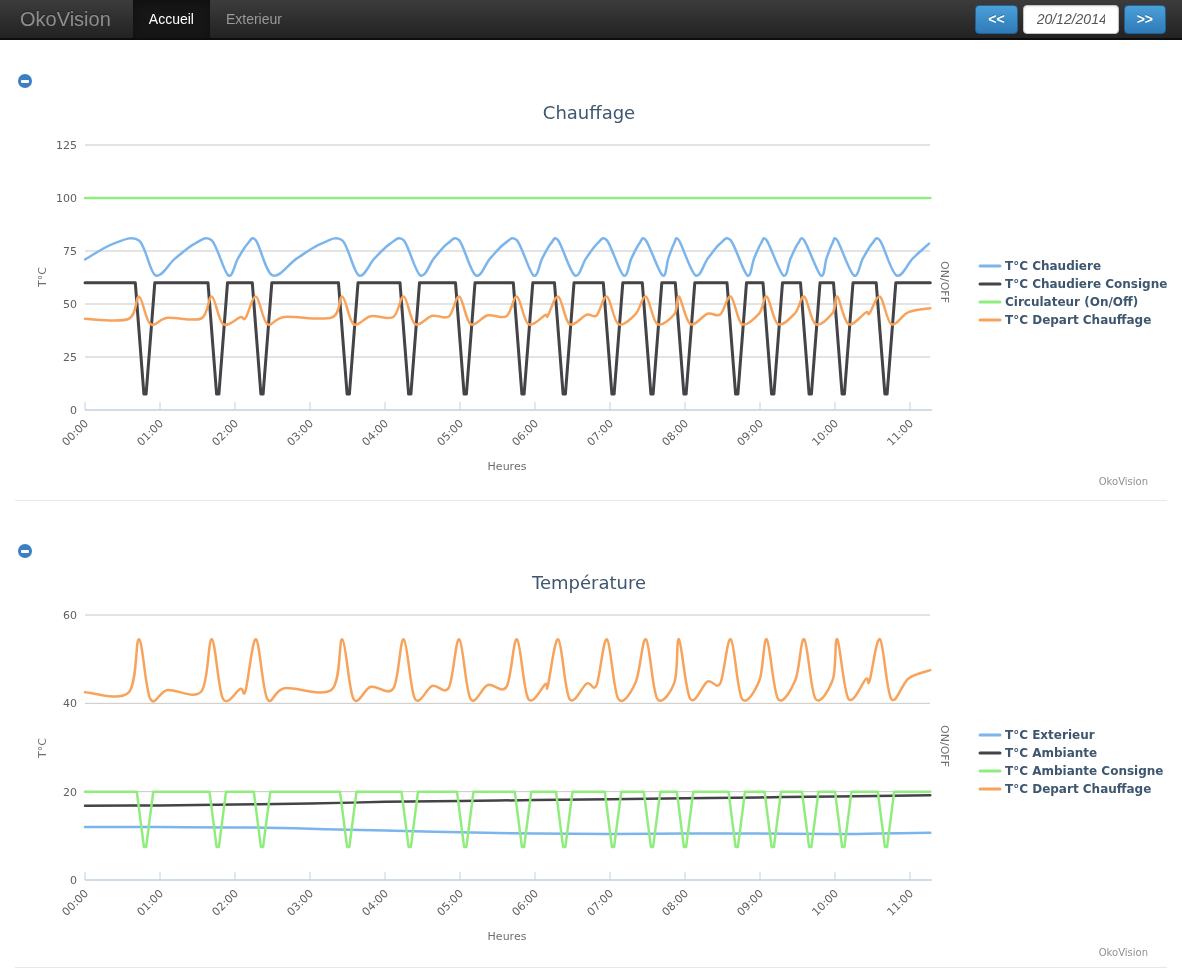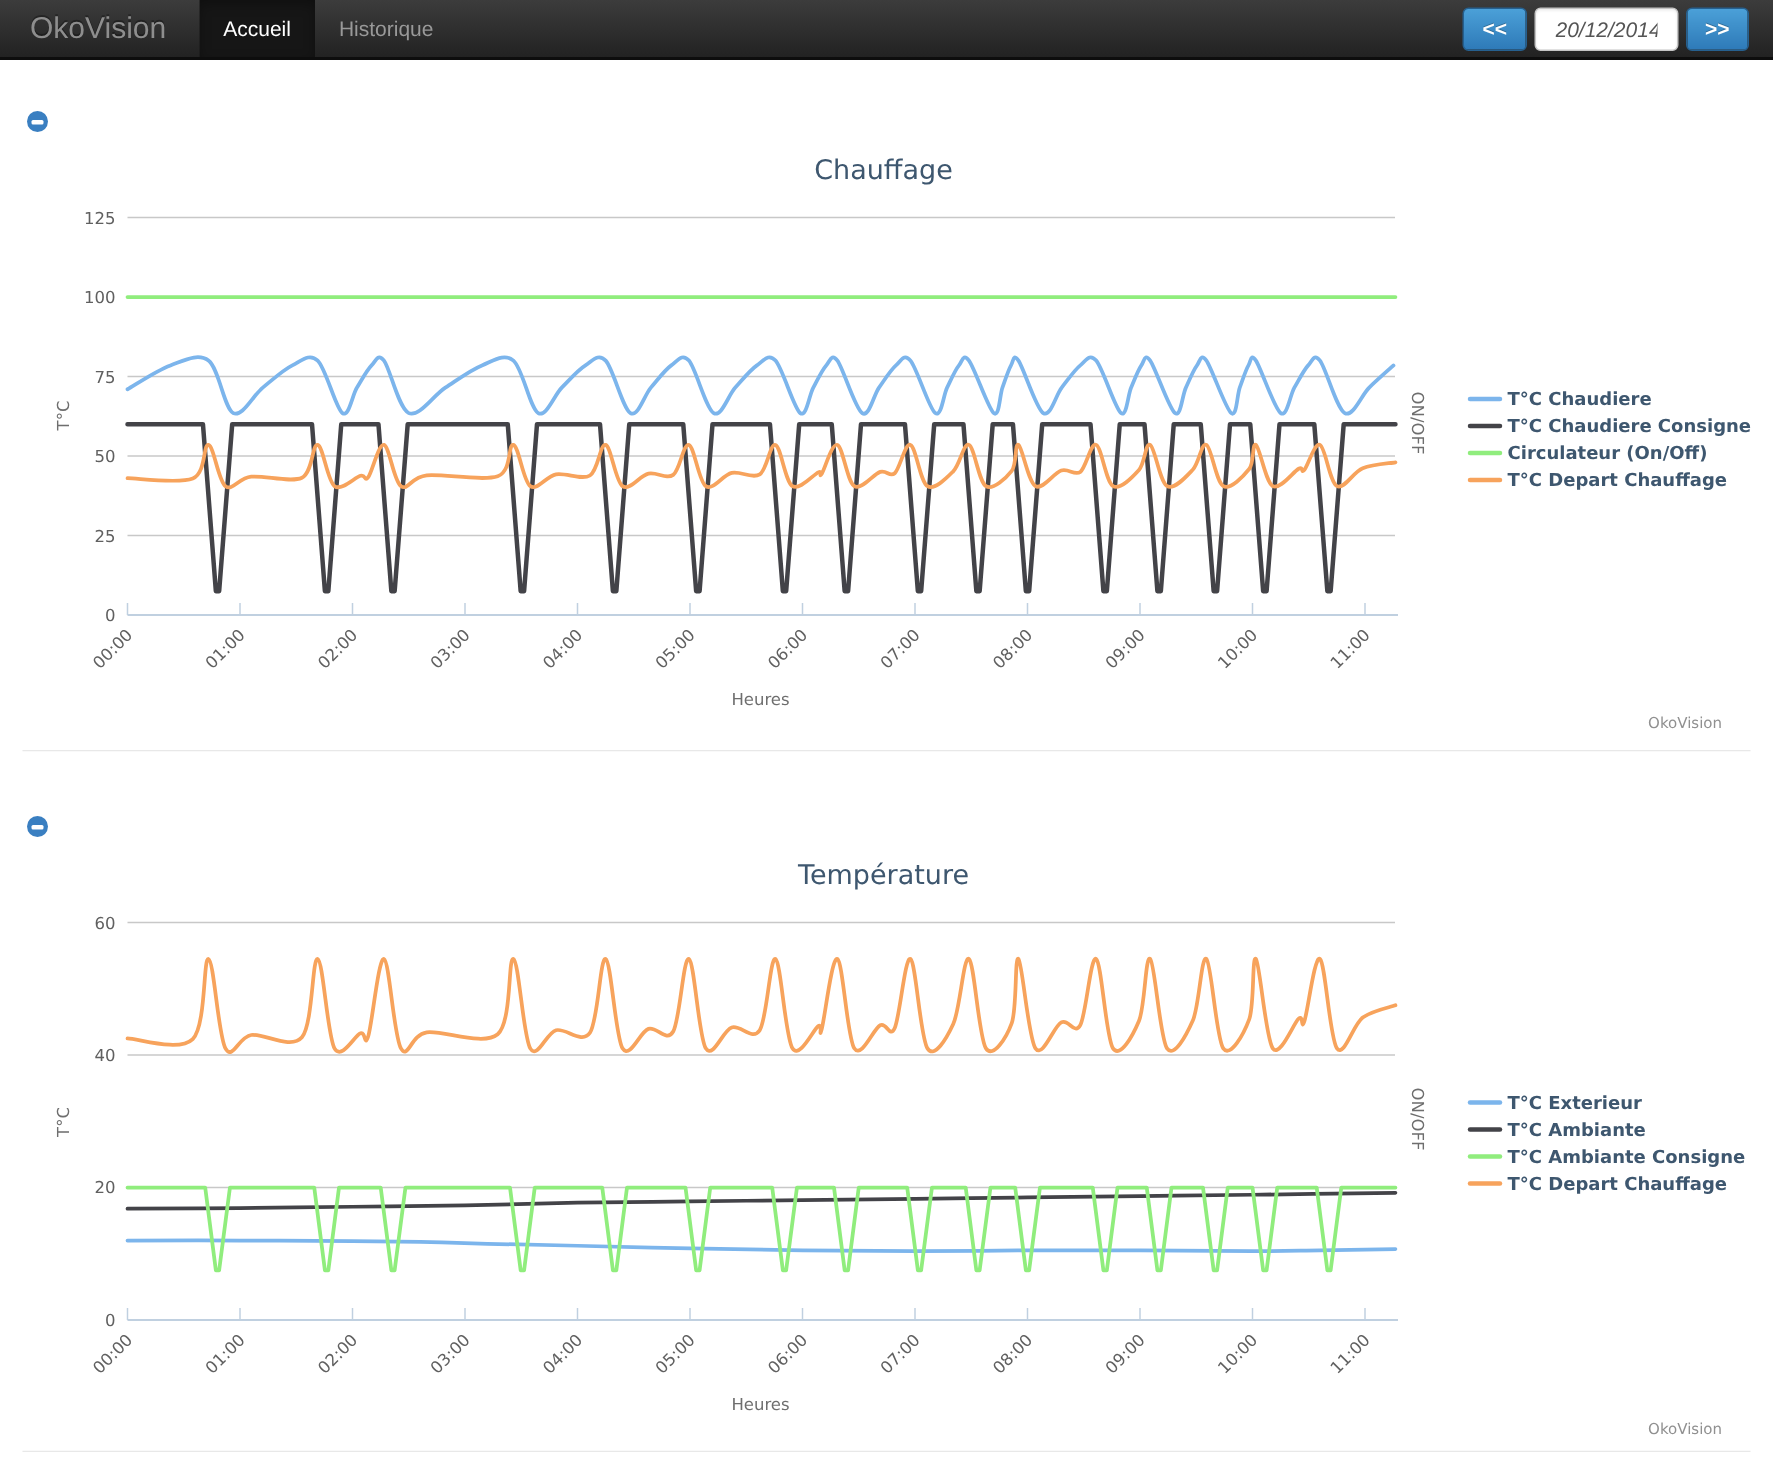--- a/index.html
+++ b/index.html
@@ -30,21 +30,21 @@
   .chart-mount { position:absolute; left:0; width:1182px; }
   svg text { user-select:none; }
 </style>
 </head>
 <body>
 
 <div class="navbar">
   <span class="brand">OkoVision</span>
   <div class="nav-tabs">
     <a class="nav-item active">Accueil</a>
-    <a class="nav-item">Historique</a>
+    <a class="nav-item">Exterieur</a>
   </div>
   <div class="date-nav">
     <button class="btn-nav">&lt;&lt;</button>
     <input class="date-input" value="20/12/2014" style="">
     <button class="btn-nav">&gt;&gt;</button>
   </div>
 </div>
 
 <div class="panel" style="height:460px;">
   <div class="collapse-icon" style="top:34px;"></div>

